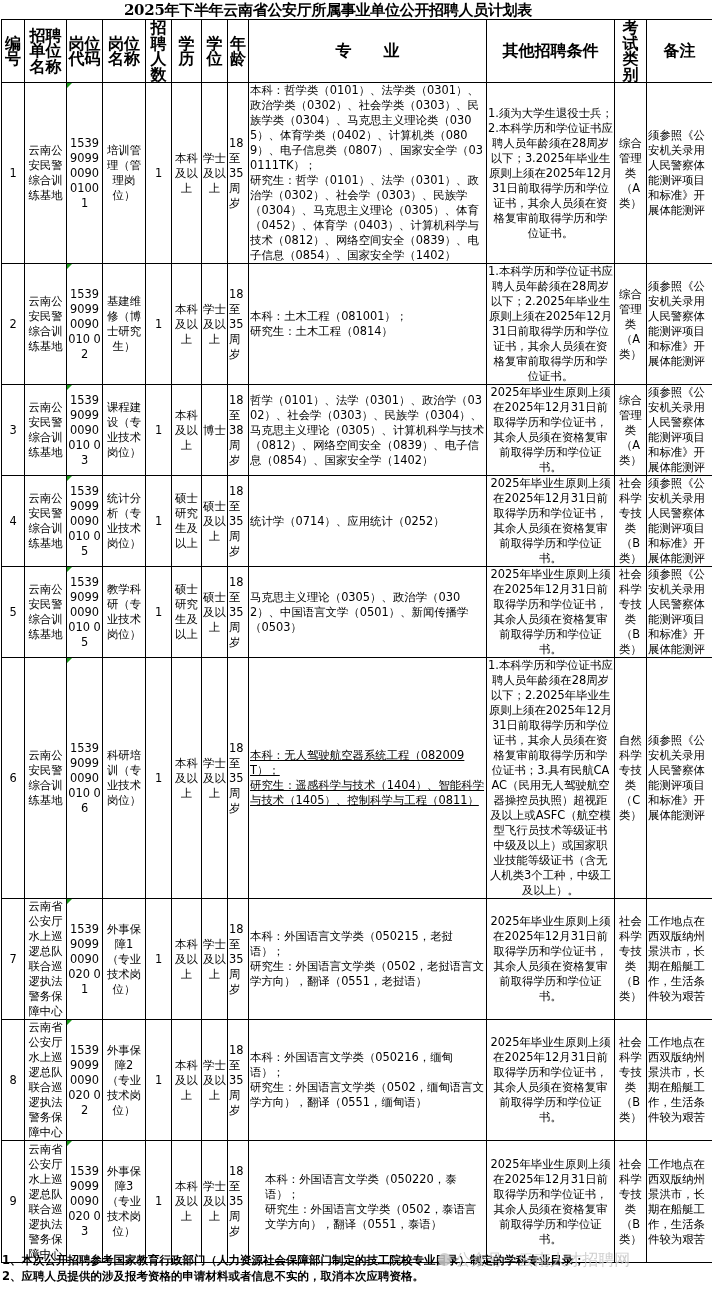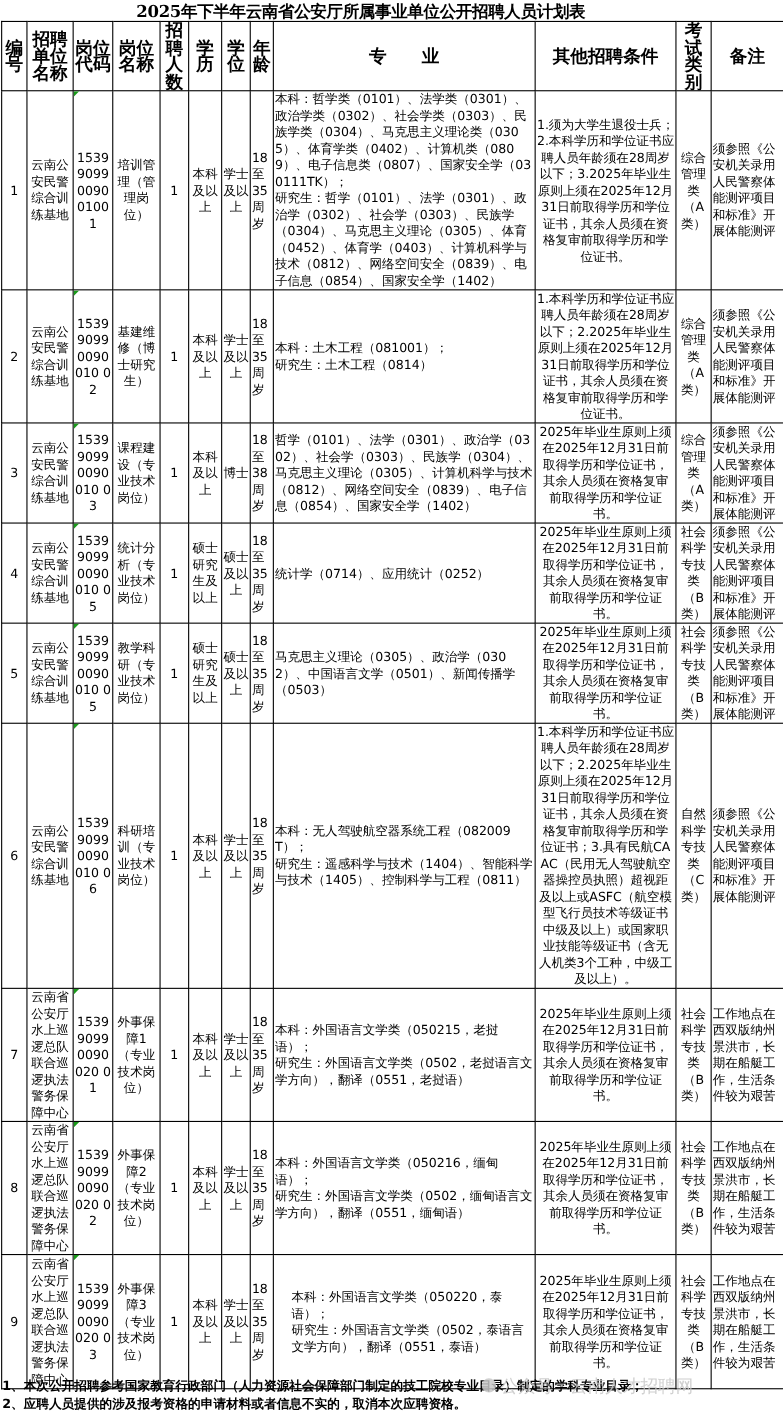--- a/index.html
+++ b/index.html
@@ -129,21 +129,21 @@
       </tr>
       <tr style="height: 238px;">
         <td class="c">6</td>
         <td class="c">云南公安民警综合训练基地</td>
         <td class="code" style="white-space: normal;">153990990090010 06</td>
         <td class="c">科研培训（专业技术岗位）</td>
         <td class="c">1</td>
         <td class="c">本科及以上</td>
         <td class="c">学士及以上</td>
         <td class="age">18至35周岁</td>
-        <td class="l" style="white-space: pre-line;">本科：无人驾驶航空器系统工程（082009T）；
+        <td class="l" style="white-space: pre-line; text-decoration: underline;">本科：无人驾驶航空器系统工程（082009T）；
 研究生：遥感科学与技术（1404）、智能科学与技术（1405）、控制科学与工程（0811）</td>
         <td class="c">1.本科学历和学位证书应聘人员年龄须在28周岁以下；2.2025年毕业生原则上须在2025年12月31日前取得学历和学位证书，其余人员须在资格复审前取得学历和学位证书；3.具有民航CAAC（民用无人驾驶航空器操控员执照）超视距及以上或ASFC（航空模型飞行员技术等级证书中级及以上）或国家职业技能等级证书（含无人机类3个工种，中级工及以上）。</td>
         <td class="c">自然科学专技类（C类）</td>
         <td class="l">须参照《公安机关录用人民警察体能测评项目和标准》开展体能测评</td>
       </tr>
       <tr style="height: 120px;">
         <td class="c">7</td>
         <td class="c">云南省公安厅水上巡逻总队联合巡逻执法警务保障中心</td>
         <td class="code" style="white-space: normal;">153990990090020 01</td>
         <td class="c">外事保障1（专业技术岗位）</td>

